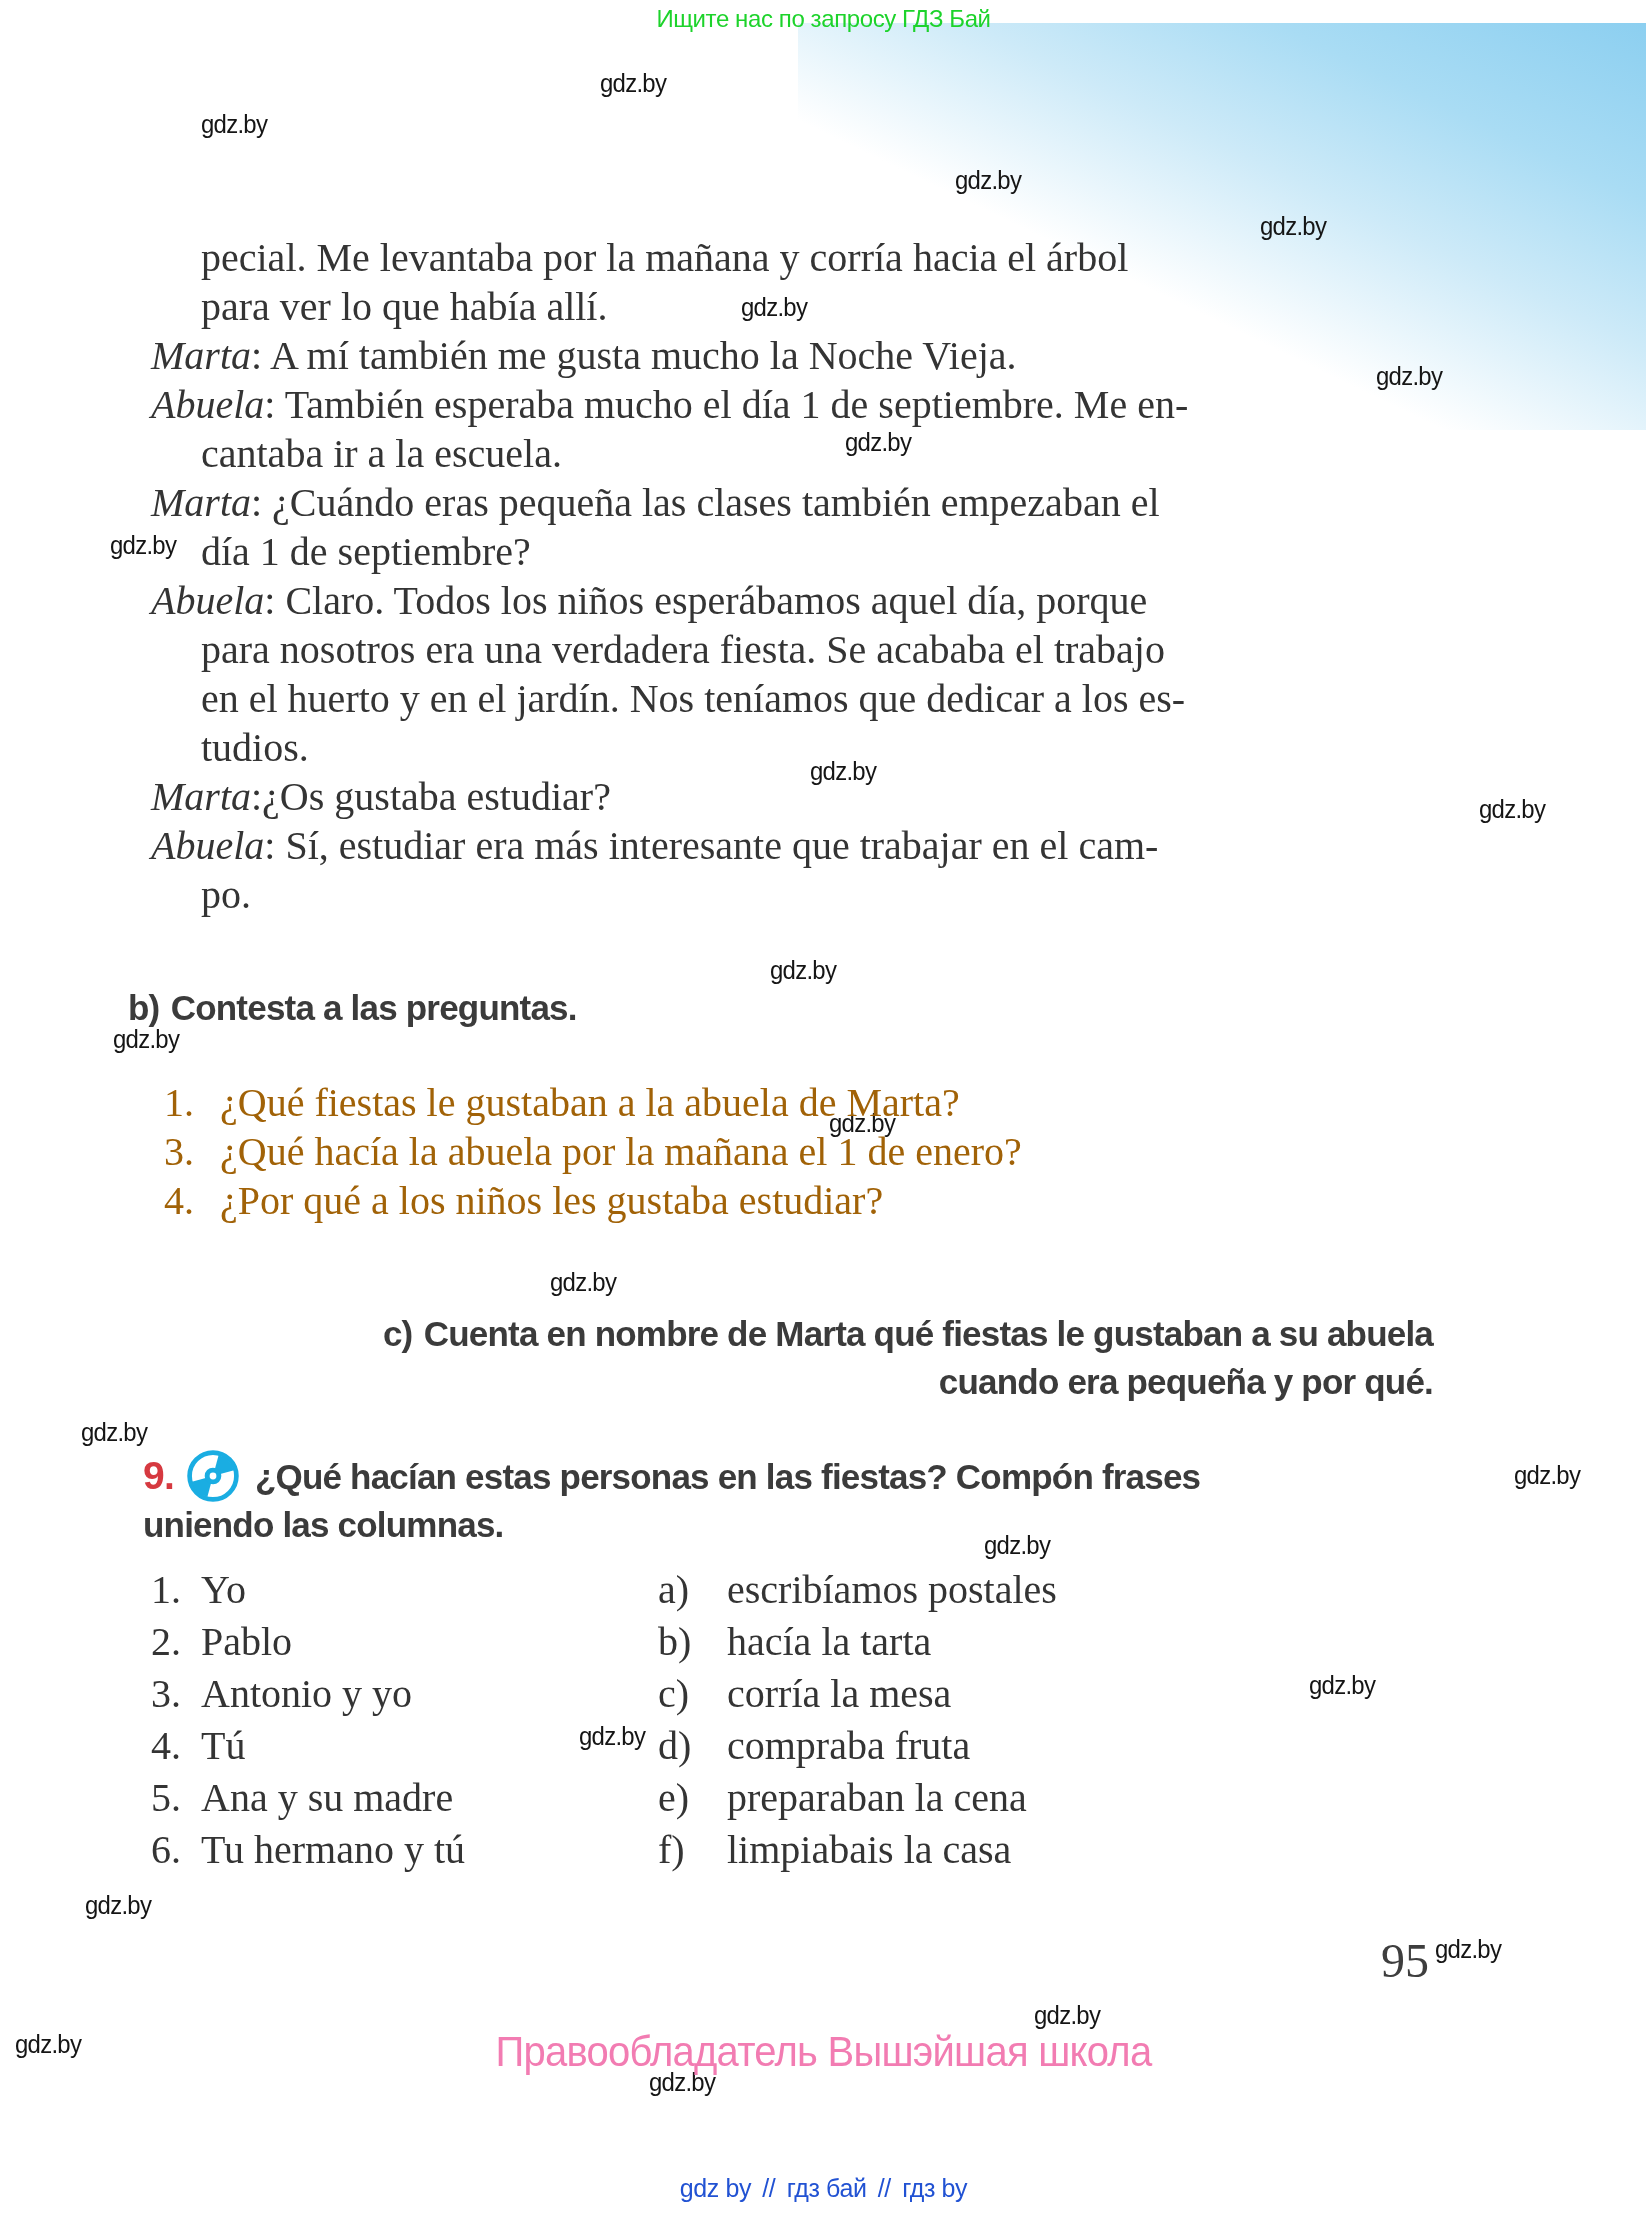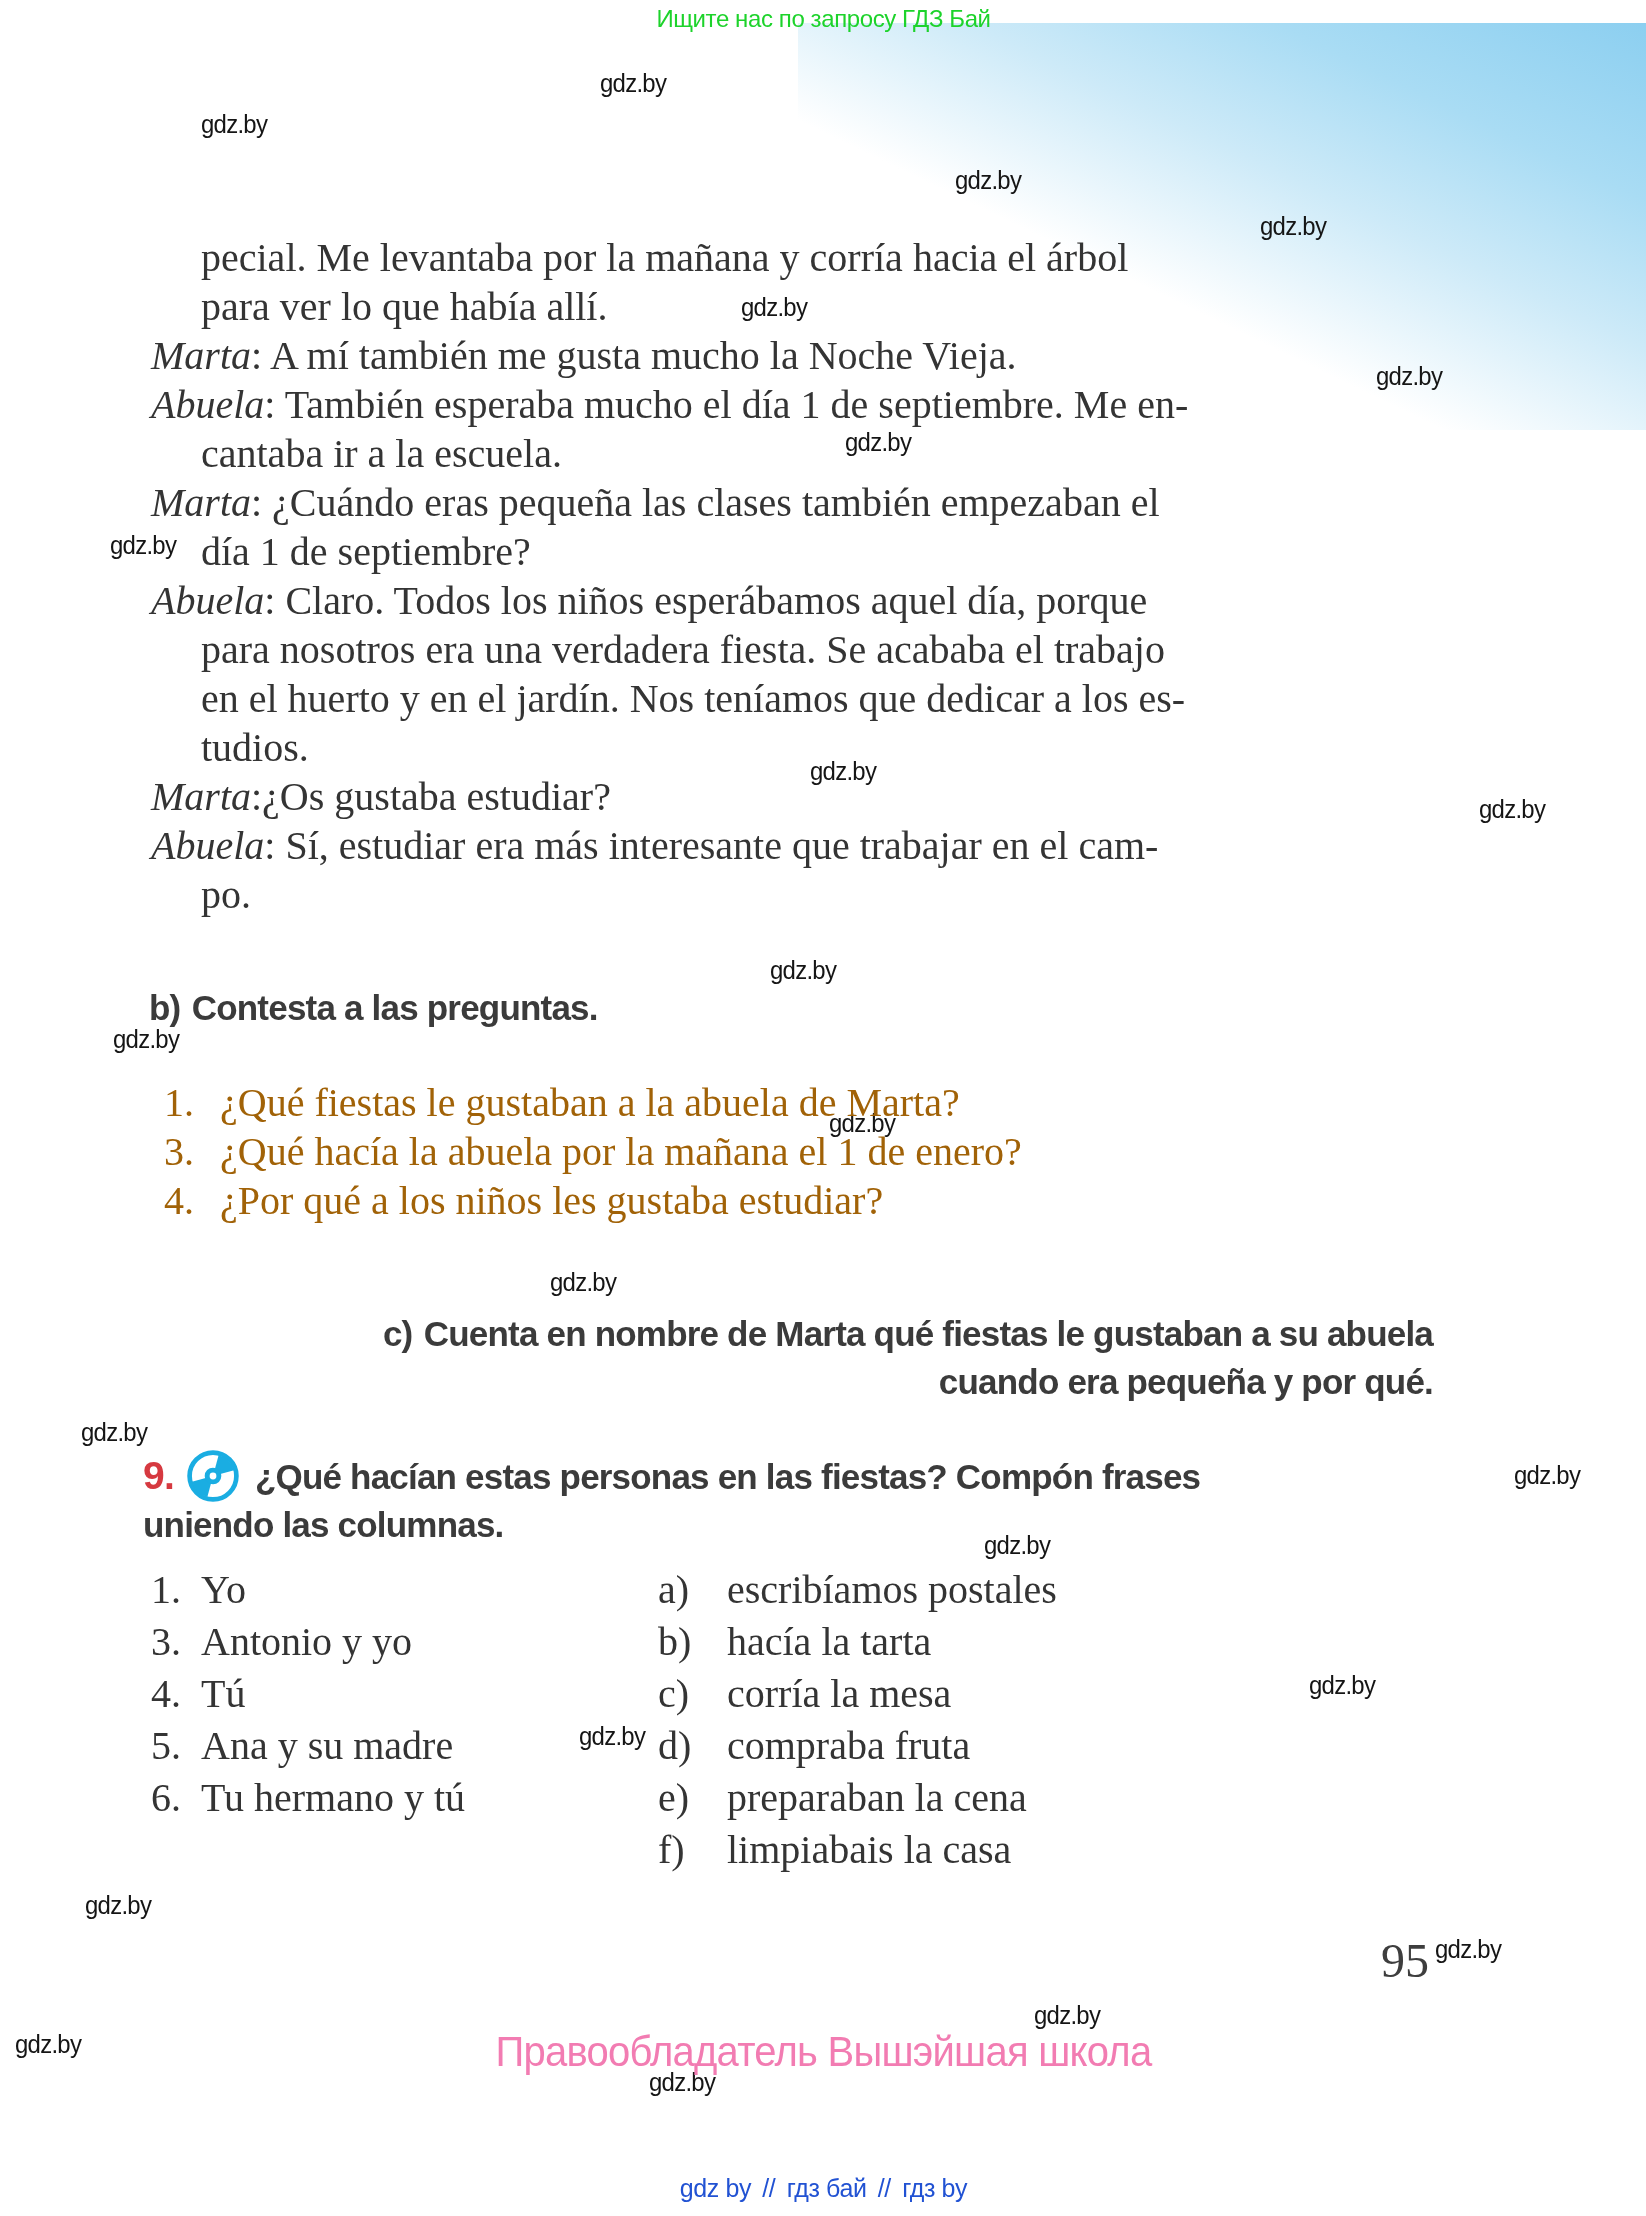--- a/index.html
+++ b/index.html
@@ -32,21 +32,21 @@
   }
   .dlg{margin:0;padding-left:50px;}
   .dlg.hang{text-indent:-50px;}
   .dtxt{white-space:pre-line;text-align:center;}
   .spk{}
   
   .bhead,.chead,.ex9{
     font-family:"Liberation Sans",sans-serif;font-weight:bold;color:#3b3b3b;
     letter-spacing:-0.8px;margin:0;
   }
-  .bhead{position:absolute;top:988px;left:149px;font-size:35px;}
+  .bhead{position:absolute;top:988px;left:128px;font-size:35px;}
   .lbl{margin-right:11.3px;}
   .questions{
     position:absolute;top:1062px;left:148px;margin:16px;padding:0;list-style:none;
     font-size:40px;line-height:49px;color:#a16207;
   }
   .qnum{display:inline-block;width:56px;}
   .chead{position:absolute;top:1310px;left:143px;width:1290px;font-size:35px;line-height:48px;text-align:right;}
   .pre{white-space:pre-line;}
   .ex9{position:absolute;top:1450px;left:143px;width:1290px;font-size:35px;line-height:46px;}
   .ex9num{color:#d63940;font-size:39px;margin-right:13px;}
@@ -140,20 +140,21 @@
       <path d="M50,50 L39.1,90.6 A42,42 0 0 1 9.4,60.9 Z" fill="#1aade2"></path>
       <circle cx="50" cy="50" r="16" fill="#1aade2"></circle>
       <circle cx="50" cy="50" r="6.5" fill="#ffffff"></circle>
     </svg></span><span class="pre">¿Qué hacían estas personas en las fiestas? Compón frases
 uniendo las columnas.</span>
 </div>
 
 <div class="cols">
   <div class="col-left" id="col-left">
       <div class="row"><span class="lnum">1.</span><span>Yo</span></div>
+      <div class="row"><span class="lnum">2.</span><span>Pablo</span></div>
       <div class="row"><span class="lnum">3.</span><span>Antonio y yo</span></div>
       <div class="row"><span class="lnum">4.</span><span>Tú</span></div>
       <div class="row"><span class="lnum">5.</span><span>Ana y su madre</span></div>
       <div class="row"><span class="lnum">6.</span><span>Tu hermano y tú</span></div>
     </div>
   <div class="col-right" id="col-right">
       <div class="row"><span class="llet">a)</span><span>escribíamos postales</span></div>
       <div class="row"><span class="llet">b)</span><span>hacía la tarta</span></div>
       <div class="row"><span class="llet">c)</span><span>corría la mesa</span></div>
       <div class="row"><span class="llet">d)</span><span>compraba fruta</span></div>

